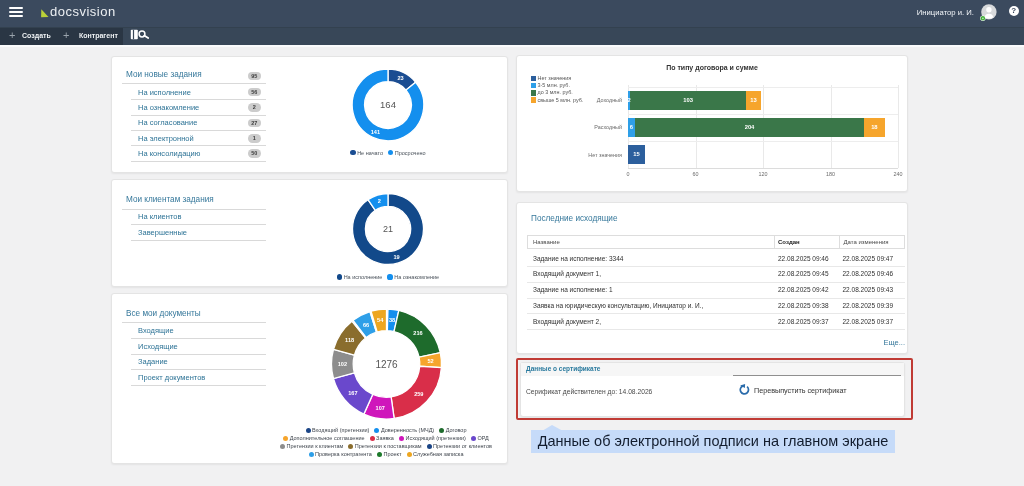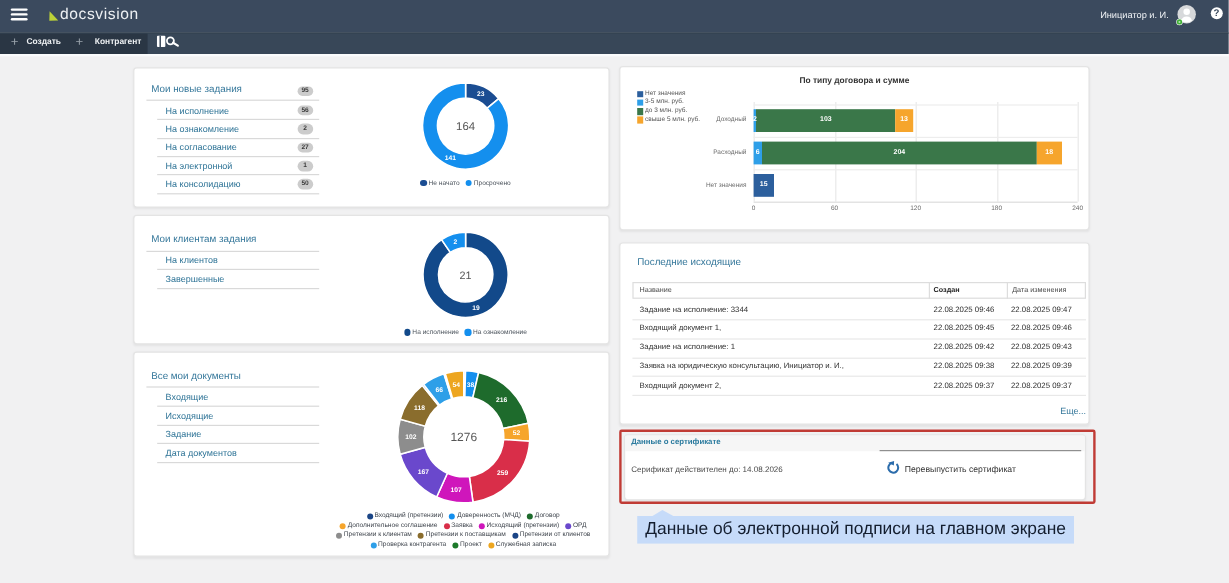--- a/index.html
+++ b/index.html
@@ -96,21 +96,21 @@
 <div class="leg" style="left:278px;top:274px;width:220px"><span class="li"><span class="dot" style="background:#12498a"></span>На исполнение</span><span class="li"><span class="dot" style="background:#148fee"></span>На ознакомление</span></div>
 <div class="card" style="left:111px;top:293px;width:397px;height:171px"></div>
 <div class="ct" style="left:126px;top:308.5px">Все мои документы</div>
 <div class="sep" style="left:122px;top:322px;width:144px"></div>
 <div class="item" style="left:138px;top:325.8px">Входящие</div>
 <div class="sep" style="left:131px;top:337.8px;width:135px"></div>
 <div class="item" style="left:138px;top:341.5px">Исходящие</div>
 <div class="sep" style="left:131px;top:353.5px;width:135px"></div>
 <div class="item" style="left:138px;top:357.2px">Задание</div>
 <div class="sep" style="left:131px;top:369.2px;width:135px"></div>
-<div class="item" style="left:138px;top:372.9px">Дата документов</div>
+<div class="item" style="left:138px;top:372.9px">Проект документов</div>
 <div class="sep" style="left:131px;top:384.9px;width:135px"></div>
 <svg class="abs" style="left:111px;top:293px" width="397" height="135">
     <path d="M275.50 16.00 A55 55 0 0 1 276.95 16.02 L276.38 37.71 A33.3 33.3 0 0 0 275.50 37.70 Z" fill="#1b4586" stroke="#fff" stroke-width="1.3"></path>
     <path d="M276.95 16.02 A55 55 0 0 1 287.85 17.40 L282.98 38.55 A33.3 33.3 0 0 0 276.38 37.71 Z" fill="#148fee" stroke="#fff" stroke-width="1.3"></path>
     <path d="M287.85 17.40 A55 55 0 0 1 329.33 59.71 L308.09 64.17 A33.3 33.3 0 0 0 282.98 38.55 Z" fill="#1e6b2c" stroke="#fff" stroke-width="1.3"></path>
     <path d="M329.33 59.71 A55 55 0 0 1 330.38 74.69 L308.72 73.23 A33.3 33.3 0 0 0 308.09 64.17 Z" fill="#f6a52c" stroke="#fff" stroke-width="1.3"></path>
     <path d="M330.38 74.69 A55 55 0 0 1 283.15 125.47 L280.13 103.98 A33.3 33.3 0 0 0 308.72 73.23 Z" fill="#d92e49" stroke="#fff" stroke-width="1.3"></path>
     <path d="M283.15 125.47 A55 55 0 0 1 252.87 121.13 L261.80 101.35 A33.3 33.3 0 0 0 280.13 103.98 Z" fill="#cf16bb" stroke="#fff" stroke-width="1.3"></path>
     <path d="M252.87 121.13 A55 55 0 0 1 222.45 85.53 L243.38 79.80 A33.3 33.3 0 0 0 261.80 101.35 Z" fill="#6a48cc" stroke="#fff" stroke-width="1.3"></path>
     <path d="M222.45 85.53 A55 55 0 0 1 222.49 56.33 L243.41 62.12 A33.3 33.3 0 0 0 243.38 79.80 Z" fill="#8d8d8d" stroke="#fff" stroke-width="1.3"></path>

